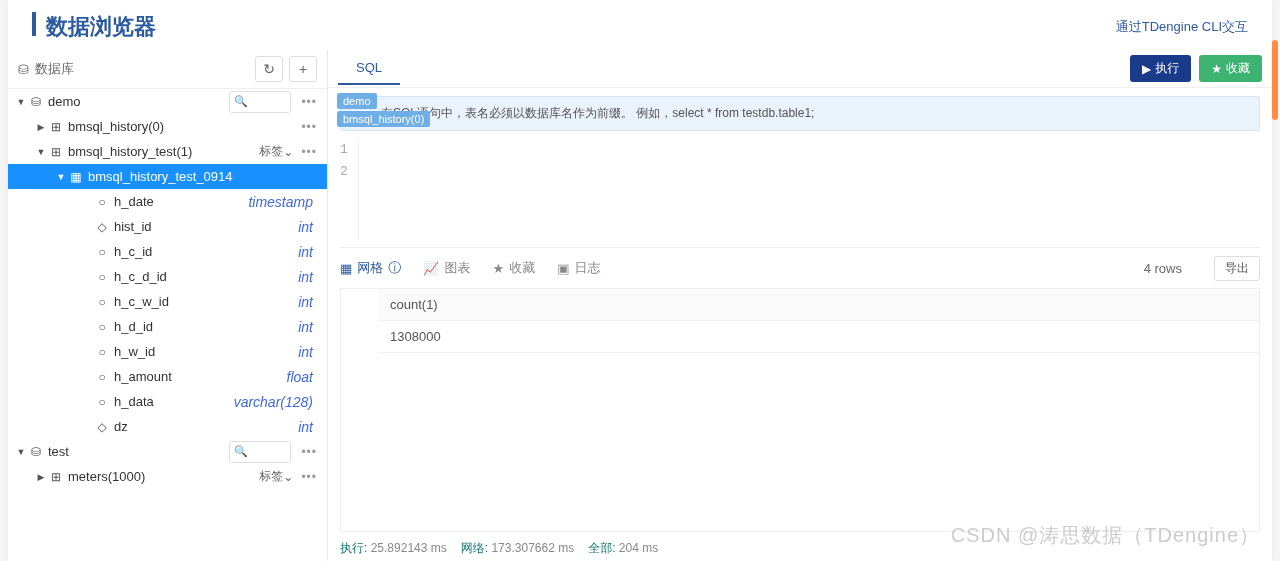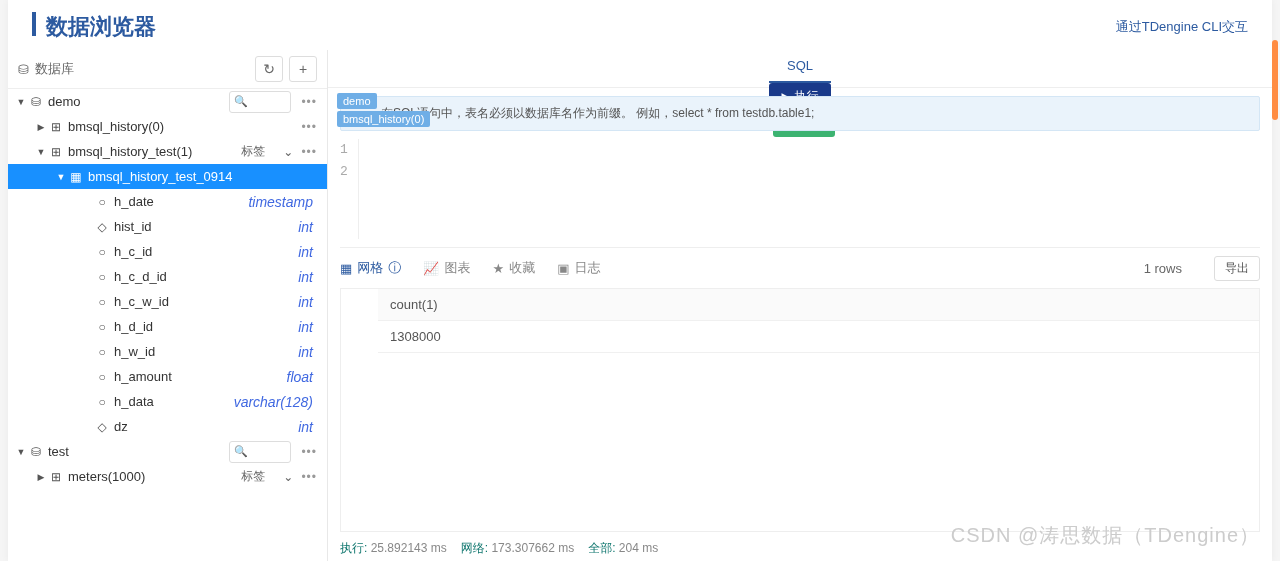--- a/index.html
+++ b/index.html
@@ -18,23 +18,23 @@
 .tree { flex: 1; overflow-y: auto; }
 .tree-row { display: flex; align-items: center; height: 25px; padding: 0 6px 0 0; cursor: pointer; font-size: 13px; }
 .tree-row.sel { background: #1890ff; color: #fff; }
 .tree-row.sel .caret, .tree-row.sel .type { color: #fff; }
 .caret { width: 14px; text-align: center; color: #555; font-size: 9px; display: inline-block; }
 .ti { width: 16px; height: 16px; display: inline-flex; align-items: center; justify-content: center; margin-right: 4px; font-size: 12px; color: #555; }
 .tree-label { flex: 1; color: #333; white-space: nowrap; overflow: hidden; text-overflow: ellipsis; }
 .type { color: #4169e1; font-style: italic; font-size: 14px; margin-right: 8px; }
 .dots { color: #999; letter-spacing: 1px; cursor: pointer; font-size: 12px; padding: 0 4px; }
 .search-pill { border: 1px solid #ddd; border-radius: 3px; background: #fff; height: 22px; width: 62px; margin-right: 6px; display: flex; align-items: center; padding: 0 4px; color: #bbb; font-size: 11px; }
-.tag-dd { color: #666; font-size: 12px; margin-right: 4px; display: flex; align-items: center; gap: 18px; }
+.tag-dd { color: #666; font-size: 12px; margin-right: 4px; display: flex; align-items: center; gap: 0; }
 .main { flex: 1; display: flex; flex-direction: column; overflow: hidden; }
-.tabbar { display: flex; align-items: center; border-bottom: 1px solid #eee; padding: 0 10px; height: 38px; flex-direction: column; }
+.tabbar { display: flex; align-items: center; border-bottom: 1px solid #eee; padding: 0 10px; height: 38px; }
 .tab { padding: 8px 18px; color: #2c5aa0; font-weight: 500; border-bottom: 2px solid #2c5aa0; }
 .tab-spacer { flex: 1; }
 .btn { padding: 5px 12px; border: none; border-radius: 3px; color: #fff; font-size: 12px; cursor: pointer; display: flex; align-items: center; gap: 4px; }
 .btn-run { background: #1a3a8a; }
 .btn-fav { background: #3cb371; margin-left: 8px; }
 .hint-bar { margin: 8px 12px; background: #eaf3fb; border: 1px solid #d4e6f5; border-radius: 2px; padding: 8px 12px; color: #555; font-size: 12px; position: relative; }
 .chips { position: absolute; left: -4px; top: -4px; }
 .chip { background: #6faee6; color: #fff; font-size: 11px; padding: 2px 6px; border-radius: 2px; margin-bottom: 2px; display: block; width: fit-content; }
 .editor { display: flex; margin: 0 12px; font-family: "Courier New", monospace; font-size: 13px; min-height: 100px; }
 .gutter { text-align: right; color: #aaa; padding-right: 10px; border-right: 1px solid #eee; user-select: none; }
@@ -231,21 +231,21 @@
             </div>
           <div class="res-tab">
               <span>★</span>
               <span>收藏</span>
             </div>
           <div class="res-tab">
               <span>▣</span>
               <span>日志</span>
             </div>
           <div class="res-spacer"></div>
-          <span class="rows-count">1 rows</span>
+          <span class="rows-count">4 rows</span>
           <button class="export-btn">导出</button>
         </div>
         <div class="grid">
           <div class="grid-h">count(1)</div>
           <div class="grid-r">1308000</div>
         </div>
         <div class="status">
           <span><b>执行:</b> <span>25.892143 ms</span></span>
           <span><b>网络:</b> <span>173.307662 ms</span></span>
           <span><b>全部:</b> <span>204 ms</span></span>

